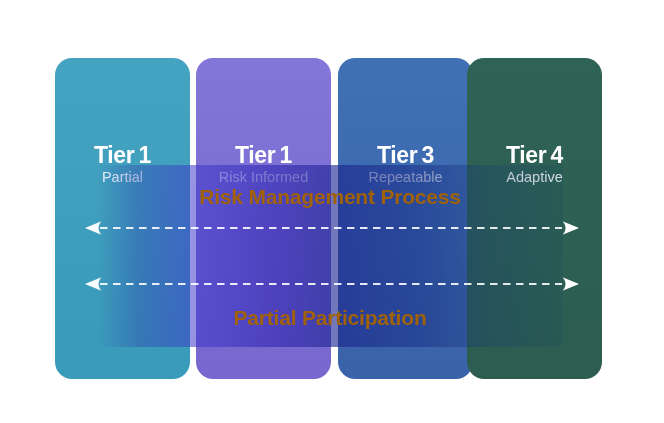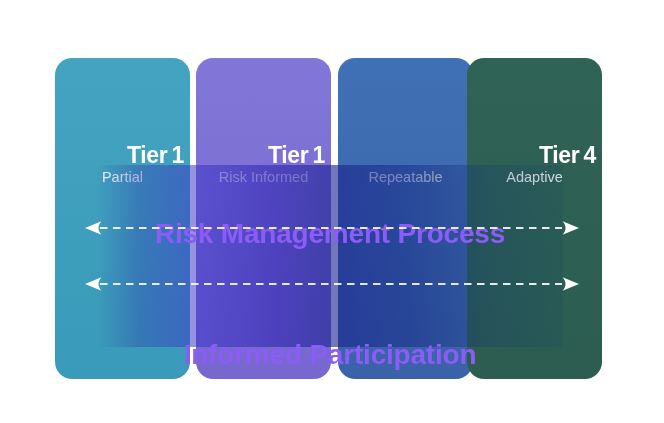--- a/index.html
+++ b/index.html
@@ -32,21 +32,20 @@
     top: 84px;
     left: 0;
     width: 100%;
     text-align: center;
     color: #ffffff;
     font-size: 23px;
     font-weight: 600;
     letter-spacing: -0.3px;
     word-spacing: -2px;
     line-height: 26px;
-    padding-left: 33px;
   }
   .tier-sub {
     position: absolute;
     top: 110px;
     left: 0;
     width: 100%;
     text-align: center;
     color: rgba(255,255,255,0.93);
     font-size: 14.5px;
     font-weight: 400;
@@ -67,26 +66,25 @@
       rgba(26, 36, 142, 0.62) 52%,
       rgba(21, 41, 132, 0.50) 68%,
       rgba(20, 55, 115, 0.28) 84%,
       rgba(18, 60, 100, 0.14) 100%);
   }
   .band-row {
     position: absolute;
     left: 97px;
     width: 466px;
     text-align: center;
-    color: #8b5cf6;
-    font-size: 28px;
+    color: #a16207;
+    font-size: 21px;
     font-weight: 600;
     letter-spacing: -0.2px;
     line-height: 24px;
-    margin-top: 37px;
   }
   .band-row.r0 { top: 185px; }
   .band-row.r1 { top: 246px; }
   .band-row.r2 { top: 306px; }
   .band-arrow {
     position: absolute;
     left: 84px;
     width: 496px;
     height: 16px;
   }
@@ -103,20 +101,21 @@
     <div class="tier-title">Tier 1</div>
     <div class="tier-sub">Partial</div>
   </div>
 
   <div class="tier-col c1" style="background: linear-gradient(rgb(130, 118, 216), rgb(119, 103, 206));">
     <div class="tier-title">Tier 1</div>
     <div class="tier-sub">Risk Informed</div>
   </div>
 
   <div class="tier-col c2" style="background: linear-gradient(rgb(64, 112, 181), rgb(58, 98, 168));">
+    <div class="tier-title">Tier 3</div>
     <div class="tier-sub">Repeatable</div>
   </div>
 
   <div class="tier-col c3" style="background: linear-gradient(rgb(47, 99, 85), rgb(44, 93, 80));">
     <div class="tier-title">Tier 4</div>
     <div class="tier-sub">Adaptive</div>
   </div>
 
   <div class="overlay-band"></div>
 
@@ -132,15 +131,15 @@
 
 
   <div class="band-arrow a1">
     <svg width="496" height="16" viewBox="0 0 496 16" xmlns="http://www.w3.org/2000/svg">
       <line x1="16" y1="8" x2="478" y2="8" stroke="rgba(255,255,255,0.88)" stroke-width="2.2" stroke-dasharray="7.5 5.5"></line>
       <path d="M1,8 L17.5,1.3 C13.5,5 13.5,11 17.5,14.7 Z" fill="#ffffff"></path>
       <path d="M495,8 L478.5,1.3 C482.5,5 482.5,11 478.5,14.7 Z" fill="#ffffff"></path>
     </svg>
   </div>
 
-  <div class="band-row r2">Informed Participation</div>
+  <div class="band-row r2">Partial Participation</div>
 
 </div>
 
 </body></html>

